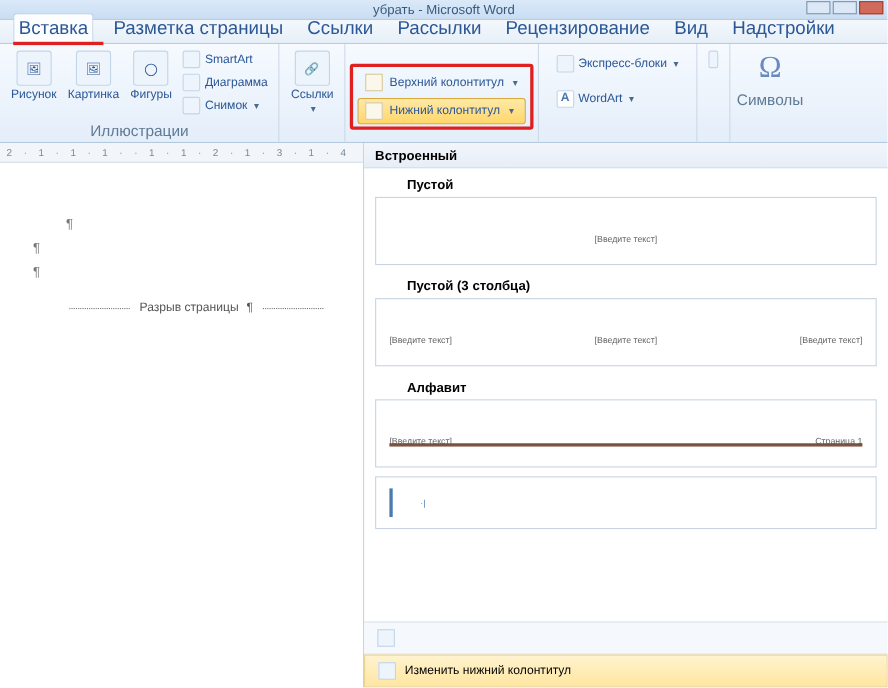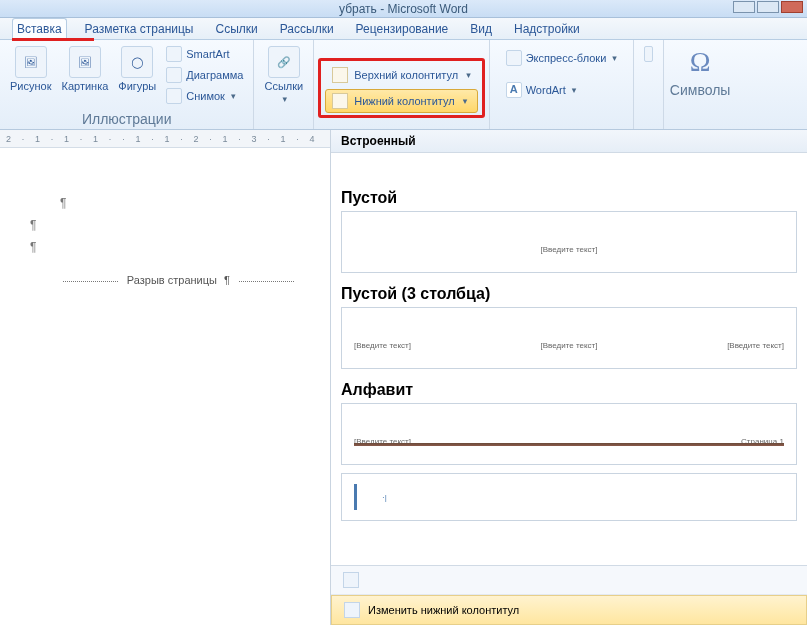--- a/index.html
+++ b/index.html
@@ -3,21 +3,21 @@
 <meta charset="utf-8">
 <style>
 * { margin: 0; padding: 0; box-sizing: border-box; font-family: "Segoe UI", Tahoma, sans-serif; }
 body { width: 807px; height: 625px; background: #fff; overflow: hidden; position: relative; font-size: 12px; }
 
 .titlebar { height: 18px; background: linear-gradient(#dbe9f9, #c8ddf4); display: flex; align-items: center; justify-content: center; font-size: 12px; color: #3a5a7a; border-bottom: 1px solid #a8c0da; position: relative; }
 .titlebar .wb { position: absolute; right: 4px; top: 1px; display: flex; gap: 2px; }
 .titlebar .wb span { width: 22px; height: 12px; border: 1px solid #7a93ad; background: #dce8f5; display: inline-block; }
 .titlebar .wb .close { background: #d06a5a; border-color: #a04030; }
 
-.tabs { height: 22px; background: linear-gradient(#f4f8fc, #e6eff8); display: flex; align-items: flex-end; padding-left: 12px; border-bottom: 1px solid #b7cde3; gap: 14px; font-size: 12px; }
+.tabs { height: 22px; background: linear-gradient(#f4f8fc, #e6eff8); display: flex; align-items: flex-end; padding-left: 12px; border-bottom: 1px solid #b7cde3; gap: 14px; font-size: 17px; }
 .tab { padding: 3px 4px 3px 4px; color: #2b5797; cursor: pointer; }
 .tab.active { background: #fbfdff; border: 1px solid #b7cde3; border-bottom: 1px solid #fbfdff; border-radius: 3px 3px 0 0; position: relative; top: 1px; }
 .red-underline { position: absolute; left: 12px; top: 38px; width: 82px; height: 3px; background: #e02020; }
 
 .ribbon { height: 90px; background: linear-gradient(#f6faff, #e4eef9); border-bottom: 1px solid #b5c9de; display: flex; }
 .group { border-right: 1px solid #cdd9e7; padding: 4px 6px 2px 6px; display: flex; flex-direction: column; justify-content: space-between; }
 .group-label { text-align: center; font-size: 14px; color: #5f7a97; padding-top: 2px; }
 .big-btn { display: flex; flex-direction: column; align-items: center; gap: 2px; padding: 2px 4px; cursor: pointer; font-size: 11px; color: #2b5797; }
 .big-btn .ico { width: 32px; height: 32px; background: #eef4fb; border: 1px solid #c3d5e8; border-radius: 3px; display: flex; align-items: center; justify-content: center; }
 .small-btn { display: flex; align-items: center; gap: 4px; padding: 2px 4px; font-size: 11px; color: #2b5797; cursor: pointer; white-space: nowrap; }
@@ -35,25 +35,25 @@
 .omega { font-size: 28px; color: #6a8abf; font-family: "Times New Roman", serif; }
 
 .workspace { position: relative; height: 495px; display: flex; }
 .doc-area { flex: 0 0 330px; background: #fff; position: relative; }
 .ruler { height: 18px; background: #f2f5f9; border-bottom: 1px solid #d4dde7; font-size: 9px; color: #7a8a9a; display: flex; align-items: center; padding-left: 6px; letter-spacing: 4px; white-space: nowrap; overflow: hidden; }
 .page { padding: 40px 30px; font-size: 12px; color: #333; }
 .para { margin: 8px 0; color: #777; }
 .page-break { text-align: right; margin: 20px 0; font-size: 11px; color: #555; }
 .page-break::before, .page-break::after { content: ""; display: inline-block; width: 55px; border-top: 1px dotted #777; vertical-align: middle; margin: 0 6px; }
 
-.gallery { flex: 1; background: #fff; border-left: 1px solid #c9d4e0; display: flex; flex-direction: column; gap: 28px; }
+.gallery { flex: 1; background: #fff; border-left: 1px solid #c9d4e0; display: flex; flex-direction: column; }
 .gallery-head { background: linear-gradient(#f2f6fb, #e6eef7); padding: 4px 10px; font-weight: 600; font-size: 12px; border-bottom: 1px solid #d0dae5; }
 .gallery-body { flex: 1; overflow: hidden; padding: 4px 10px 0 10px; }
 .g-item { margin-bottom: 8px; }
-.g-title { font-size: 16px; font-weight: 600; padding: 4px 0; }
+.g-title { font-size: 12px; font-weight: 600; padding: 4px 0; margin-left: 29px; }
 .g-preview { border: 1px solid #c9d4e0; background: #fff; height: 62px; position: relative; display: flex; align-items: flex-end; justify-content: center; padding: 18px 12px; font-size: 8px; color: #555; }
 .g-preview.cols3 { justify-content: space-between; }
 .g-preview .ph { font-size: 8px; color: #666; }
 .g-preview.alpha { flex-direction: row; justify-content: space-between; align-items: flex-end; }
 .g-preview.alpha .line { position: absolute; left: 12px; right: 12px; bottom: 18px; height: 3px; background: linear-gradient(#6a4a3a, #8a5a4a); }
 .g-preview.side { justify-content: flex-start; padding-left: 40px; }
 .g-preview.side .bar { position: absolute; left: 12px; top: 10px; bottom: 10px; width: 3px; background: #4a7ab0; }
 
 .gallery-foot { border-top: 1px solid #d0dae5; }
 .gf-item { padding: 6px 12px; font-size: 11px; background: #f5f8fc; border-bottom: 1px solid #e4eaf1; display: flex; align-items: center; gap: 8px; cursor: pointer; }

